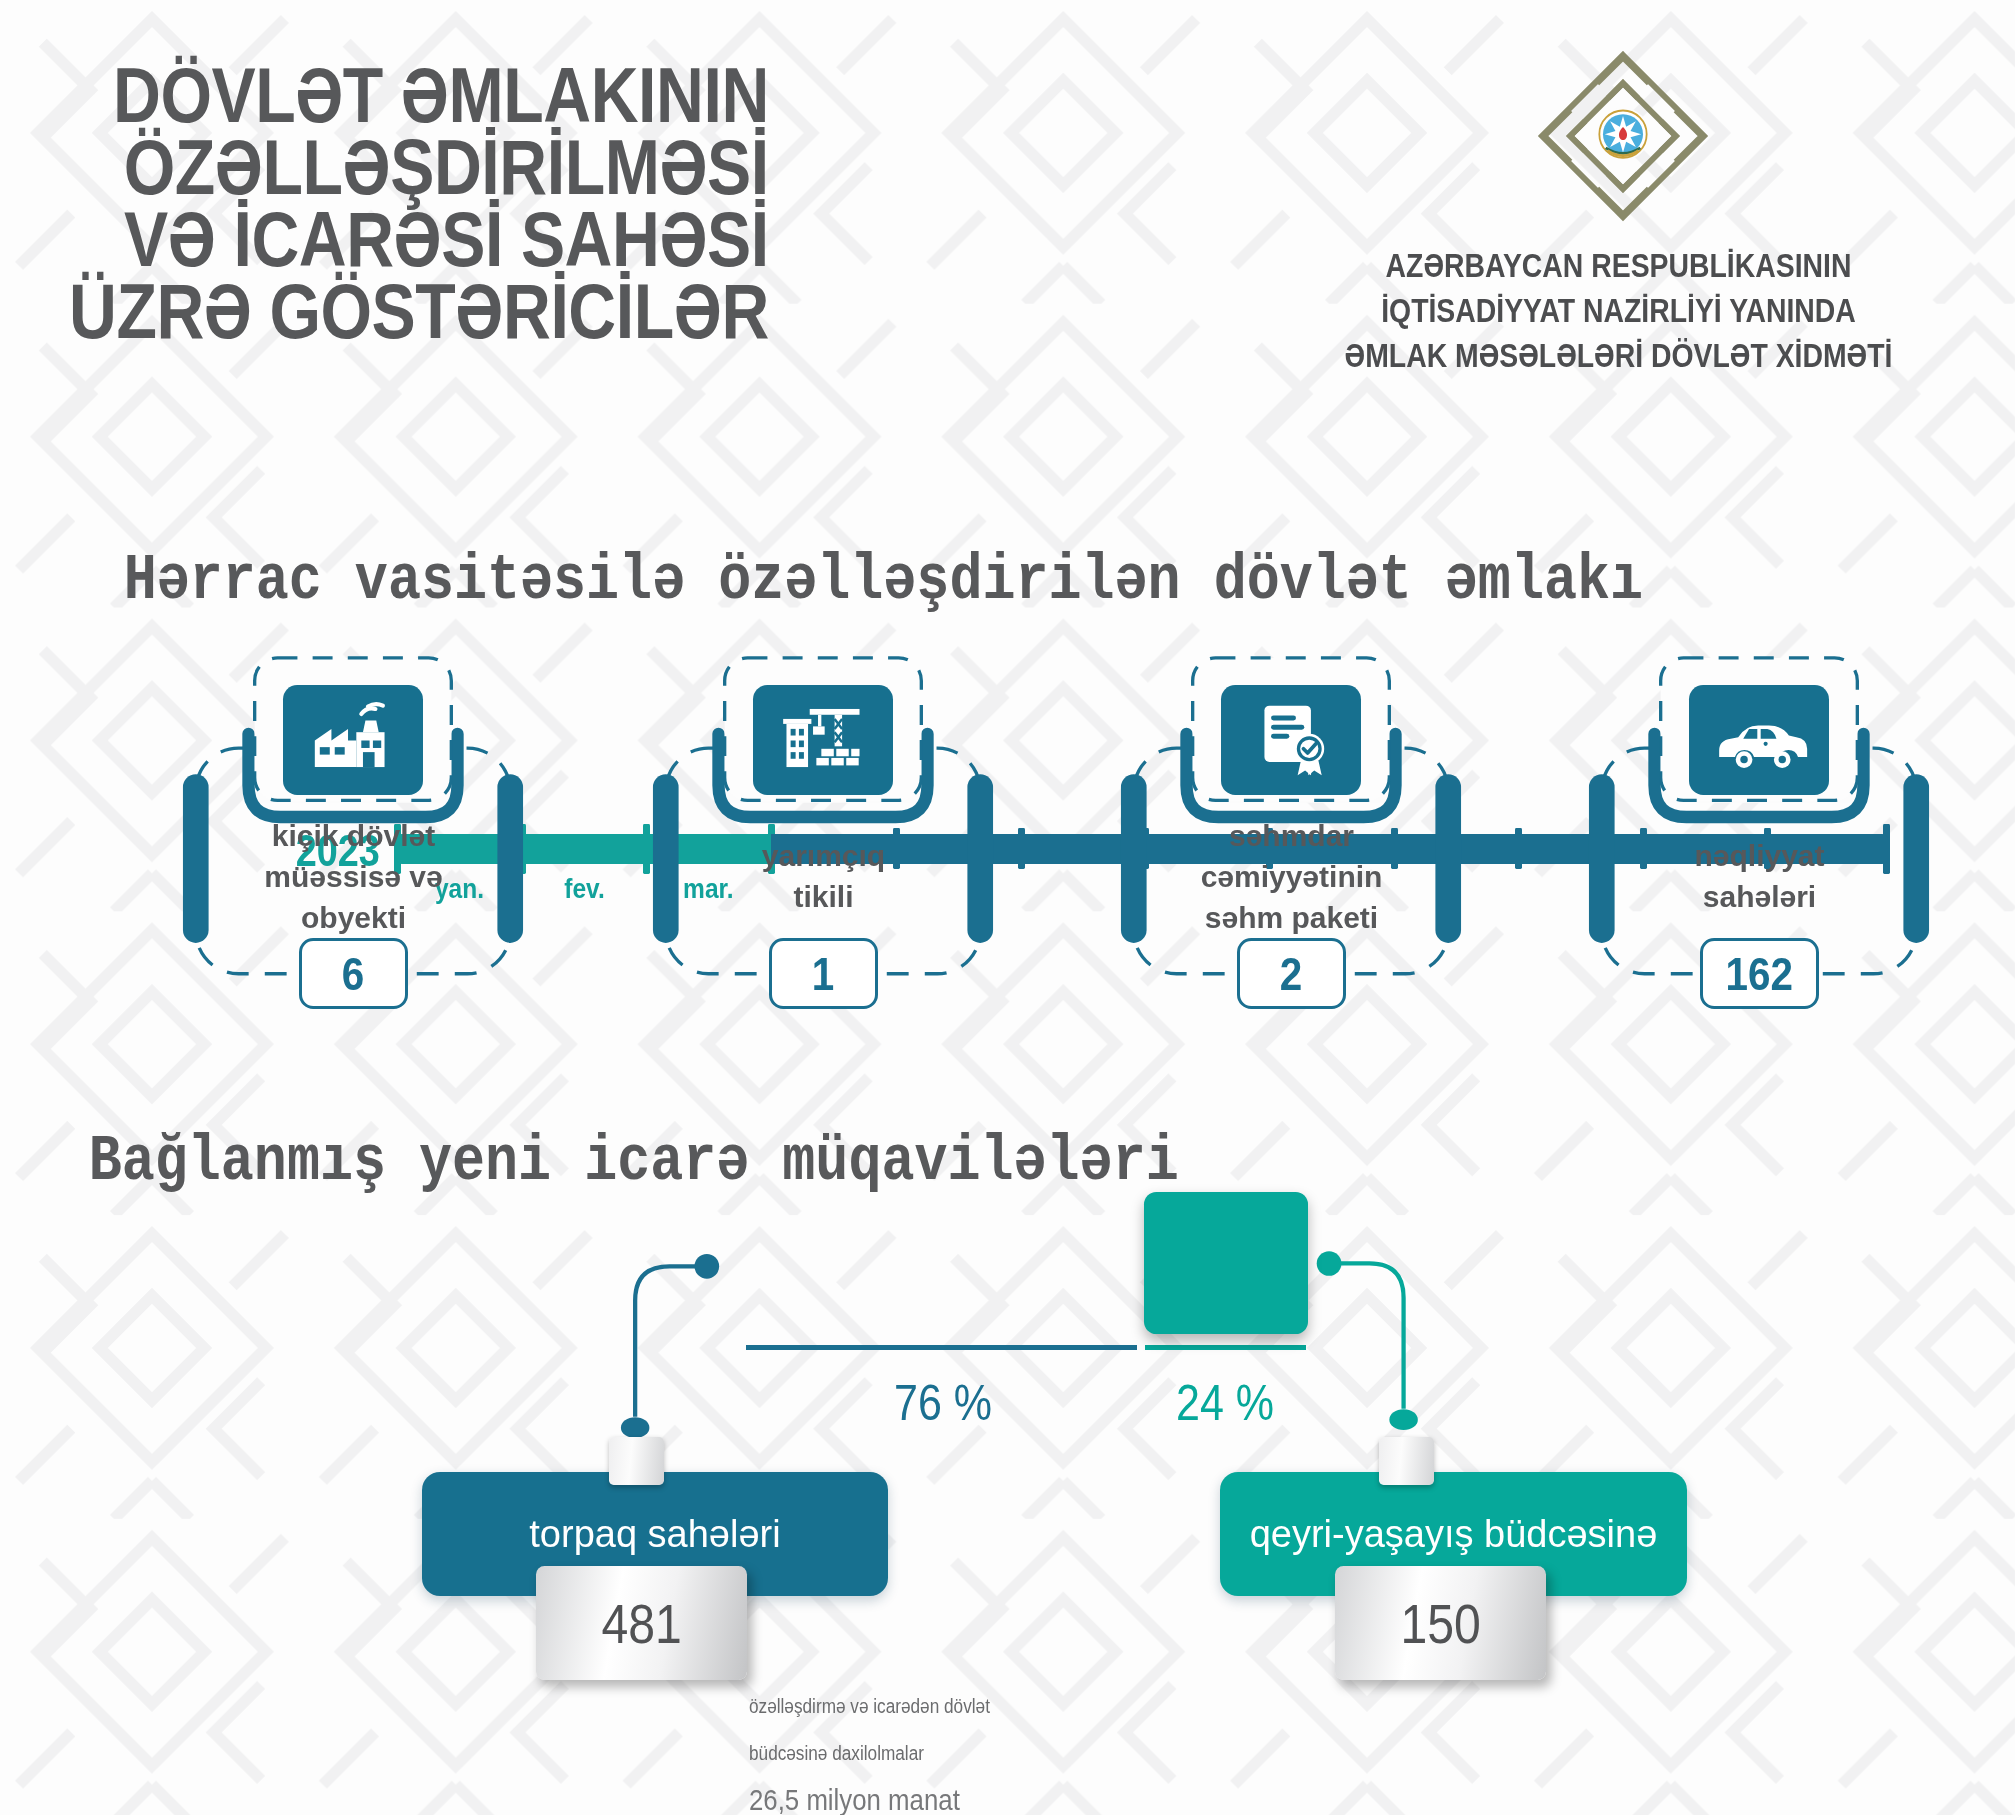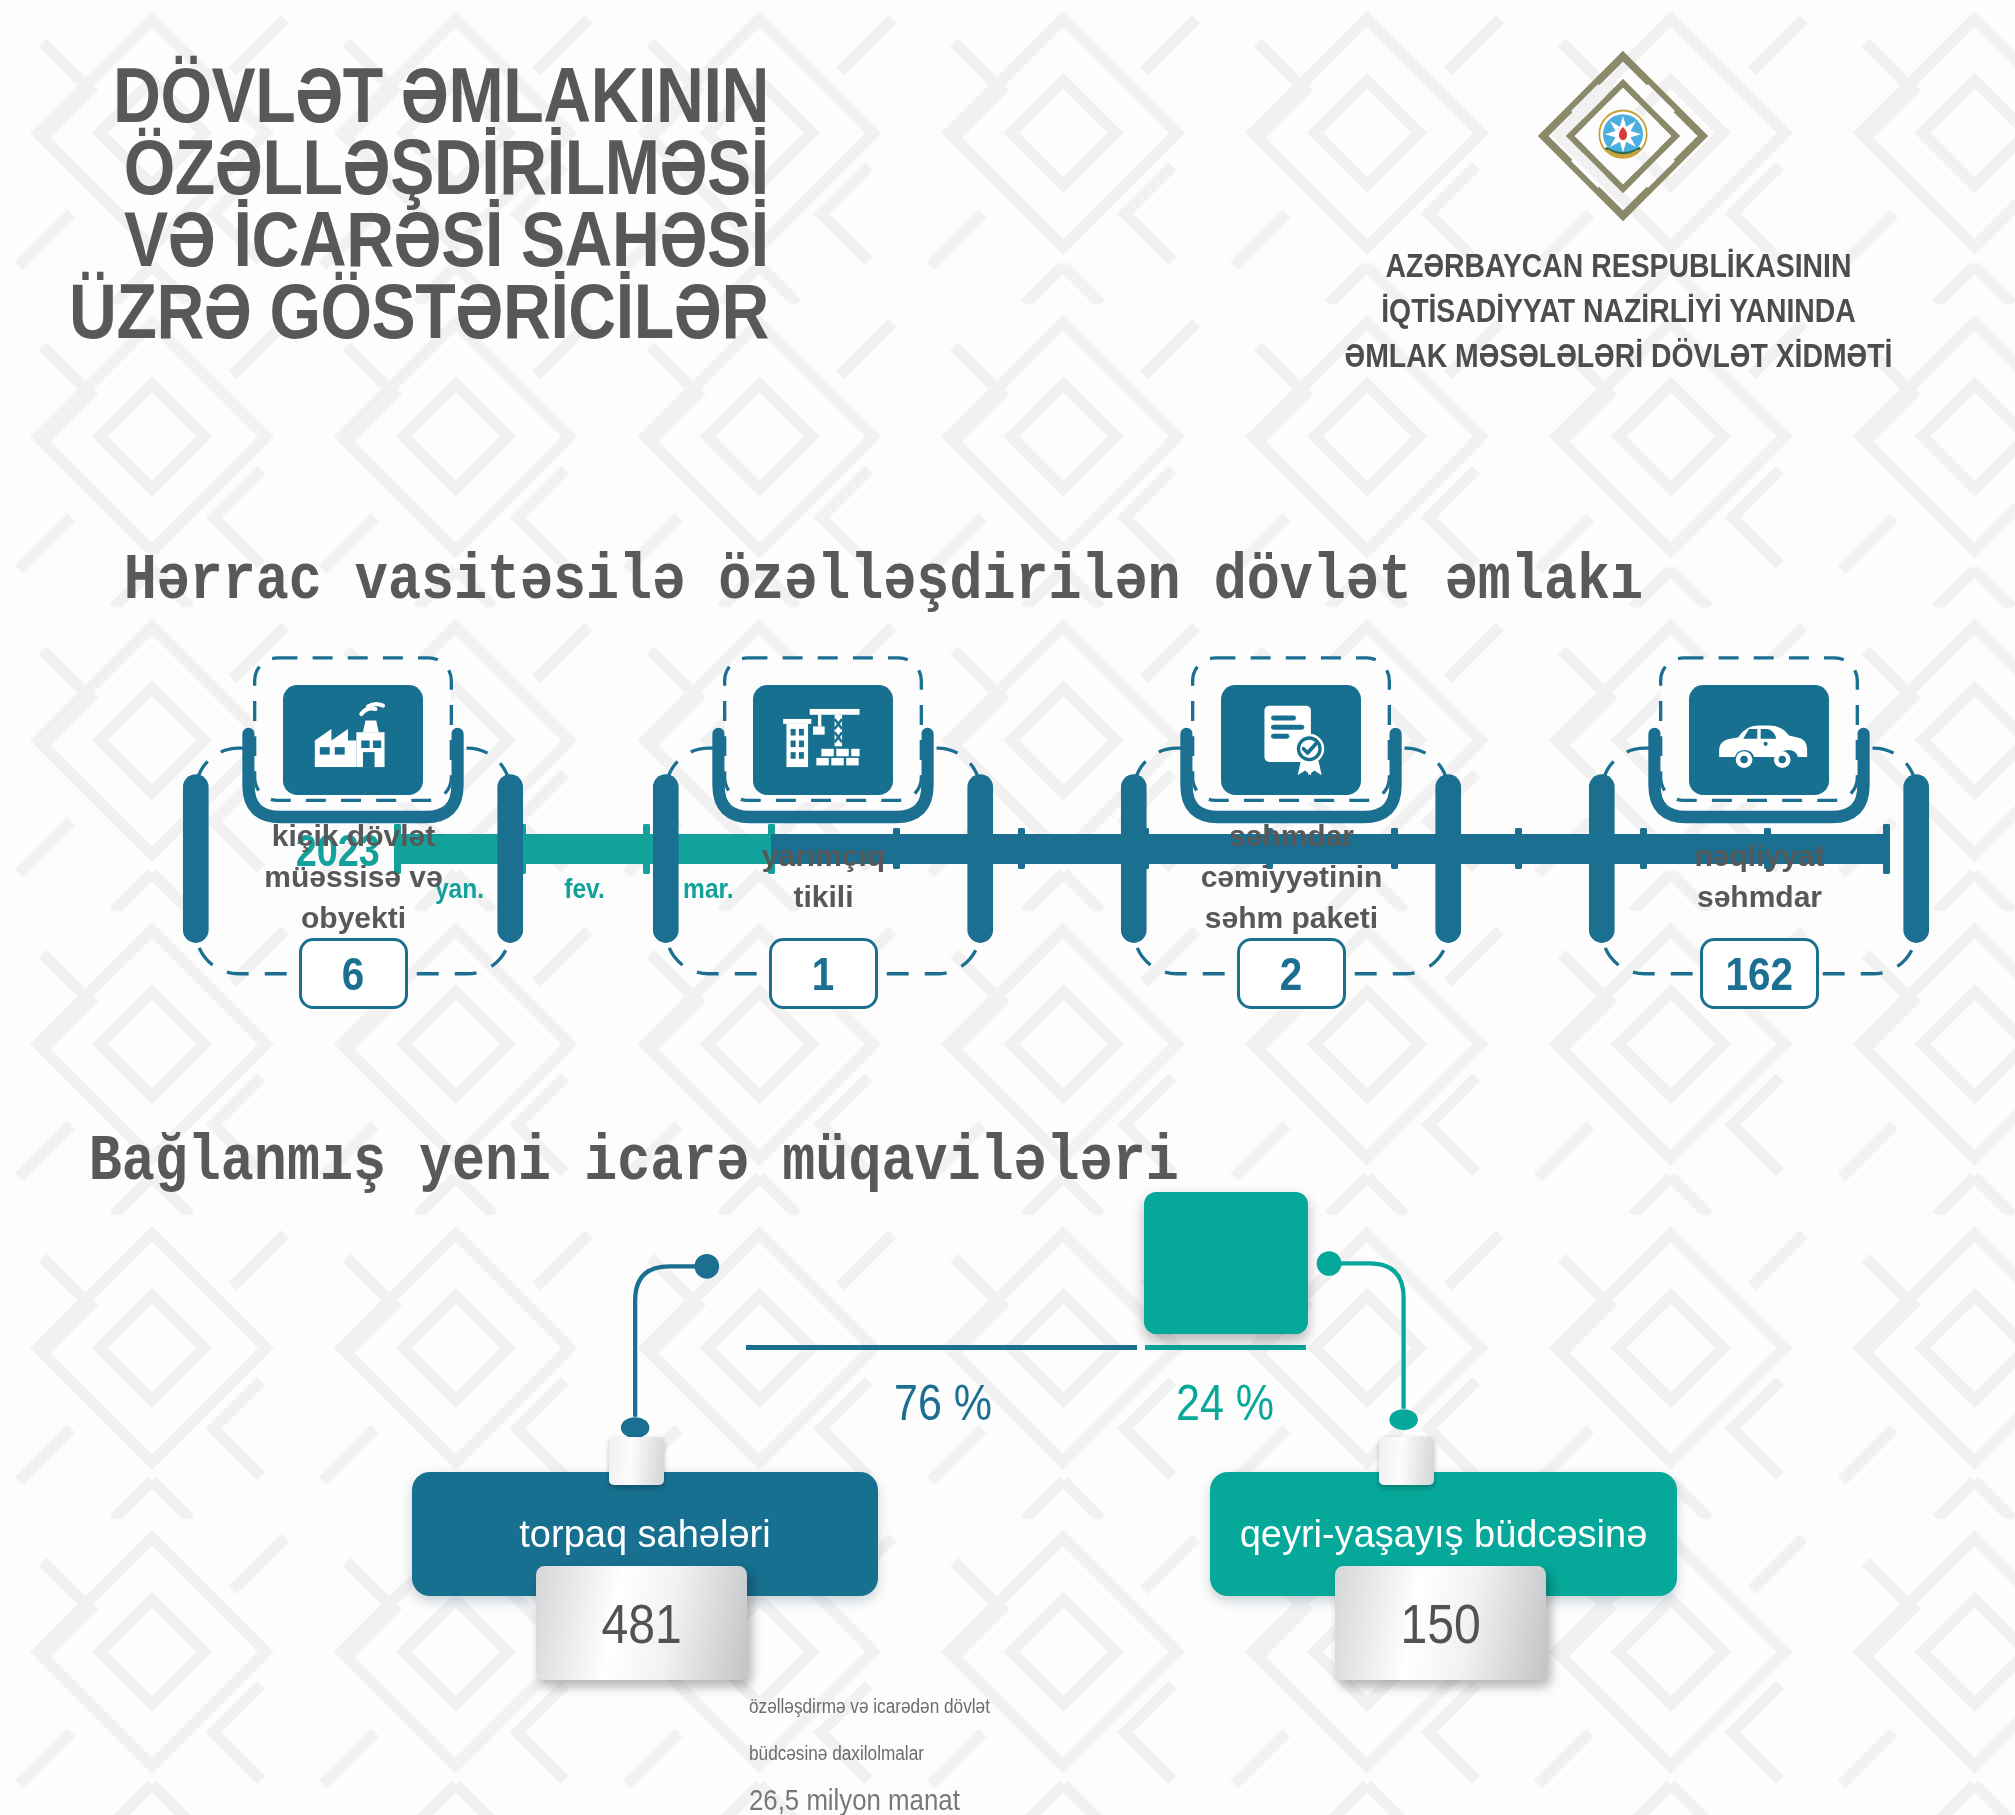--- a/index.html
+++ b/index.html
@@ -34,21 +34,21 @@
   .lease-green { position:absolute; left:1144px; top:1192px; width:164px; height:142px; background:#06a89a;
                  border-radius:12.3px; box-shadow:0 6.6px 12.3px rgba(0,0,0,.28); z-index:3; }
   .cemi { color:#f4f6f7; font-weight:600; font-size:58px; letter-spacing:0.9px; white-space:nowrap; }
   .pct { font-weight:400; font-size:50px; }
 
   .silver-clip { position:absolute; width:55px; height:48px; border-radius:4.7px; z-index:5;
                  background:linear-gradient(95deg,#efeff0 0%,#fcfcfc 40%,#d3d4d6 100%);
                  box-shadow:0 2.8px 5.7px rgba(0,0,0,.25); }
   .result-box { position:absolute; top:1472px; height:124px; border-radius:18px; z-index:4;
                 display:flex; align-items:center; justify-content:center;
-                box-shadow:0 4.7px 11.4px rgba(20,60,85,.22); }
+                box-shadow:0 4.7px 11.4px rgba(20,60,85,.22);margin-left:10px; }
   .result-box span { color:#ffffff; font-weight:500; font-size:38px; white-space:nowrap; }
   .silver-badge { position:absolute; top:1566px; width:211px; height:114px; border-radius:8.5px; z-index:5;
                   background:linear-gradient(100deg,#d4d5d7 0%,#ffffff 38%,#f2f2f3 62%,#c3c4c6 100%);
                   box-shadow:4.7px 6.6px 10.4px rgba(0,0,0,.28);
                   display:flex; align-items:center; justify-content:center; }
   .silver-badge span { color:#515254; font-weight:500; font-size:56px; }
 
   .footer-b { color:#6b6c6e; font-weight:400; font-size:20px; white-space:nowrap; }
   .footer-r { color:#77787a; font-weight:400; font-size:30px; white-space:nowrap; }
 
@@ -269,21 +269,21 @@
         <circle cx="42" cy="73" r="4.5" fill="#17708f"></circle>
       <circle cx="88" cy="73" r="10" fill="#ffffff"></circle>
         <circle cx="88" cy="73" r="4.5" fill="#17708f"></circle>
       <path d="M41 48 l7 -12 h10 v12 z" fill="#17708f"></path>
       <path d="M62 36 h8 q8 1 11 12 h-19 z" fill="#17708f"></path>
       <circle cx="68" cy="54" r="2.5" fill="#17708f"></circle>
     </svg>
   </div>
   <div class="abs card-label" style="left:1617px; top:807px; width:285px; height:138px; display:flex; align-items:center; justify-content:center; z-index:4;">
     <span>nəqliyyat
-səhmdar</span>
+sahələri</span>
   </div>
   <div class="badge" style="left:1700px; top:938px; width:119px;">
     <span class="cond">162</span>
   </div>
 
   <div class="abs heading" style="left:0; top:1126px; width:2015px; z-index:2;">
     <span class="cond">Bağlanmış yeni icarə müqavilələri</span>
   </div>
 
   <div class="lease-green"></div>

